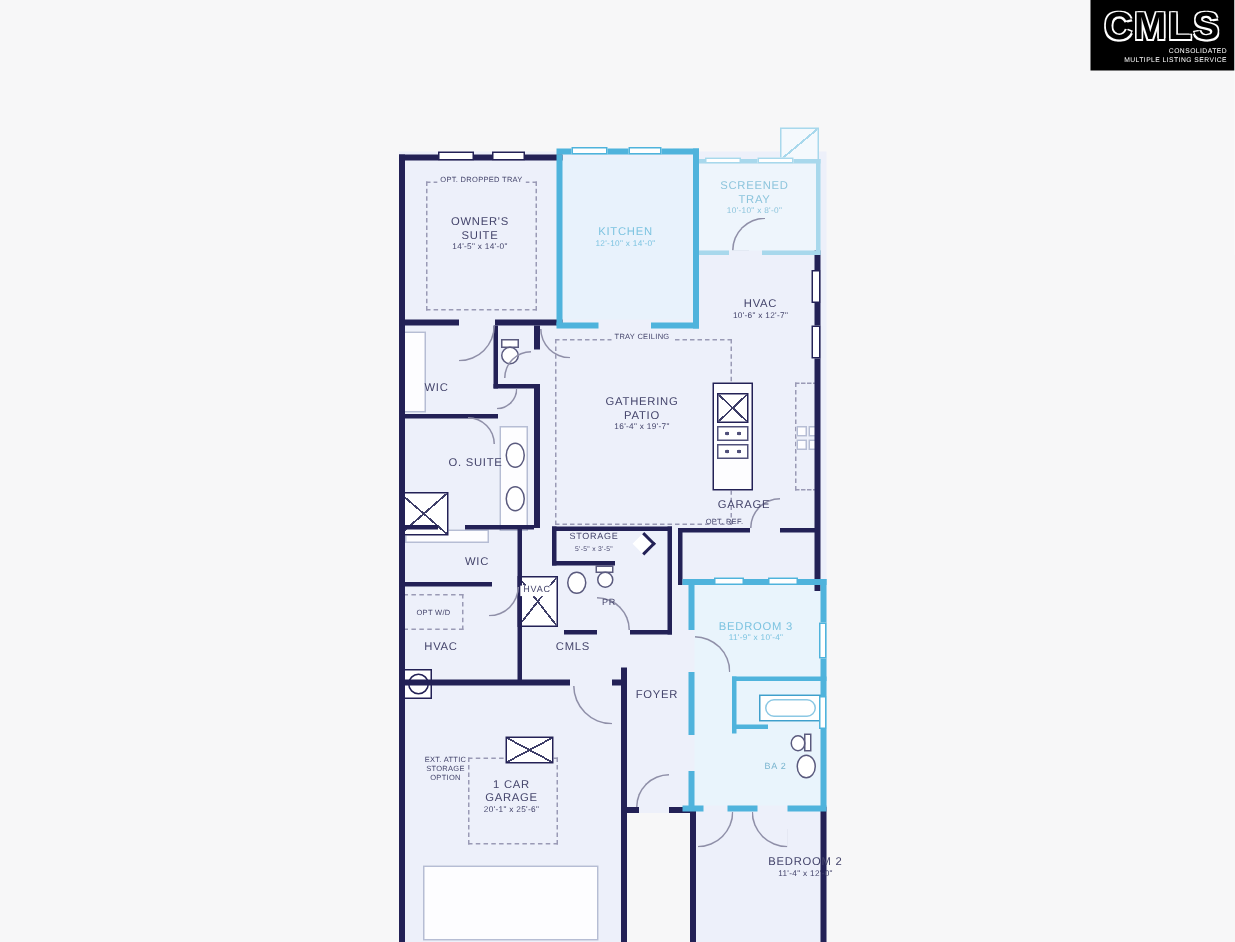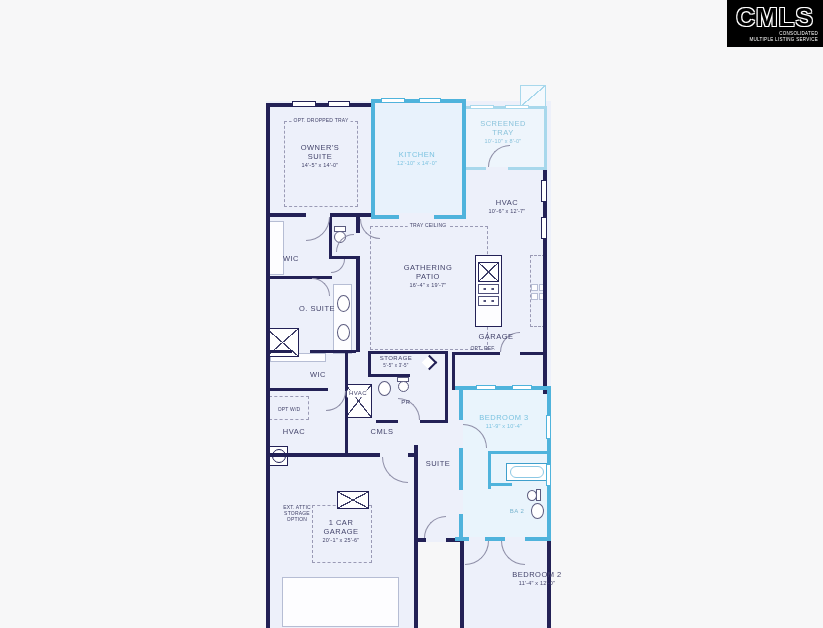--- a/index.html
+++ b/index.html
@@ -230,21 +230,21 @@
     <span class="chip" style="background:#fff">HVAC</span></div>
   <div class="lbl s6" style="left:406px;top:403px">
     <span>PR</span></div>
   <div class="lbl" style="left:382px;top:431px">
     <span>CMLS</span></div>
   <div class="lbl" style="left:294px;top:431px">
     <span>HVAC</span></div>
   <div class="lbl s5 chip" style="left:289px;top:409px">
     <span>OPT W/D</span></div>
   <div class="lbl" style="left:438px;top:463px">
-    <span>SUITE</span></div>
+    <span>FOYER</span></div>
   <div class="lbl cy" style="left:504px;top:421px">
     <span>BEDROOM 3</span>
     <span class="dims">11'-9" x 10'-4"</span></div>
   <div class="lbl cy s6" style="left:517px;top:512px;color:#7ab5cf">
     <span>BA 2</span></div>
   <div class="lbl" style="left:537px;top:578px">
     <span>BEDROOM 2</span>
     <span class="dims">11'-4" x 12'-0"</span></div>
   <div class="lbl" style="left:341px;top:531px">
     <span style="width:52px">1 CAR GARAGE</span>

